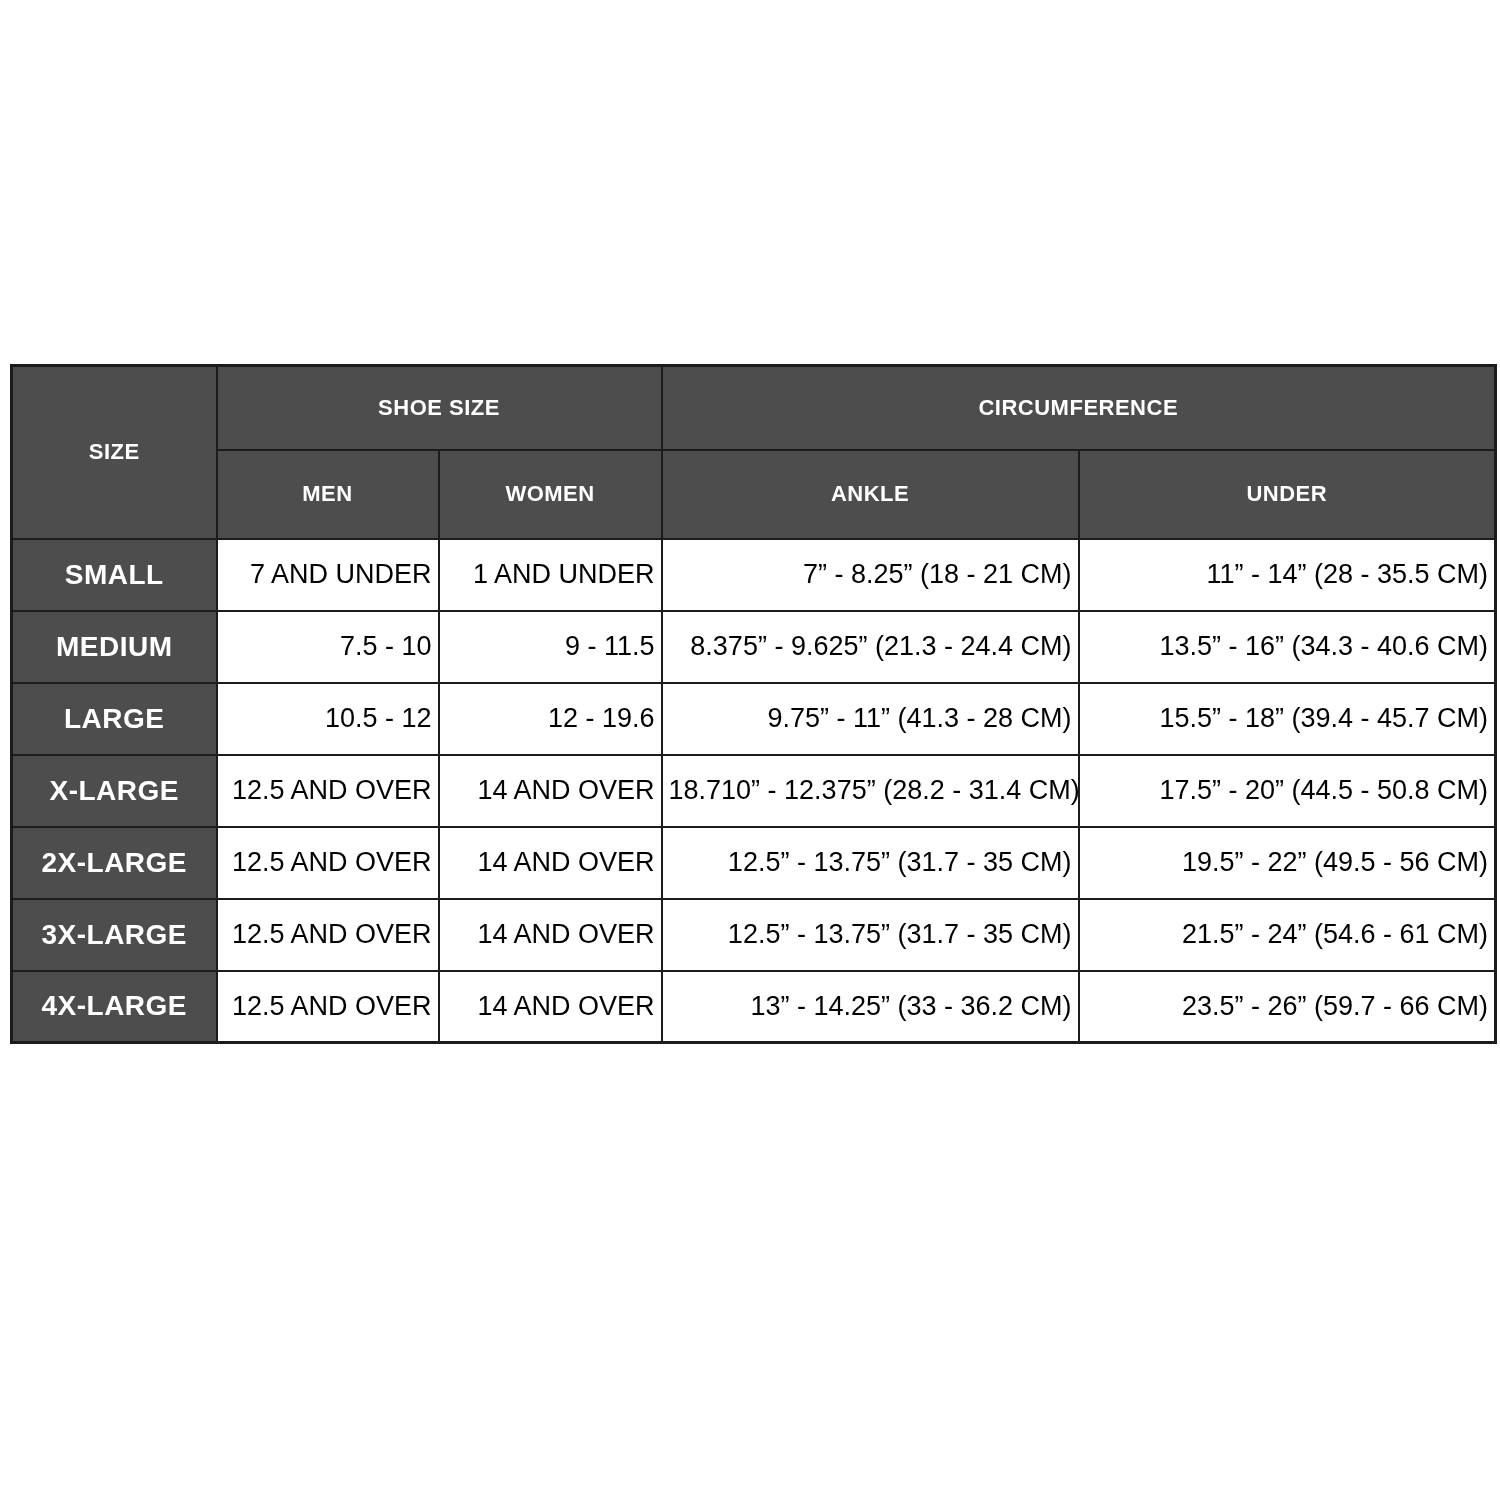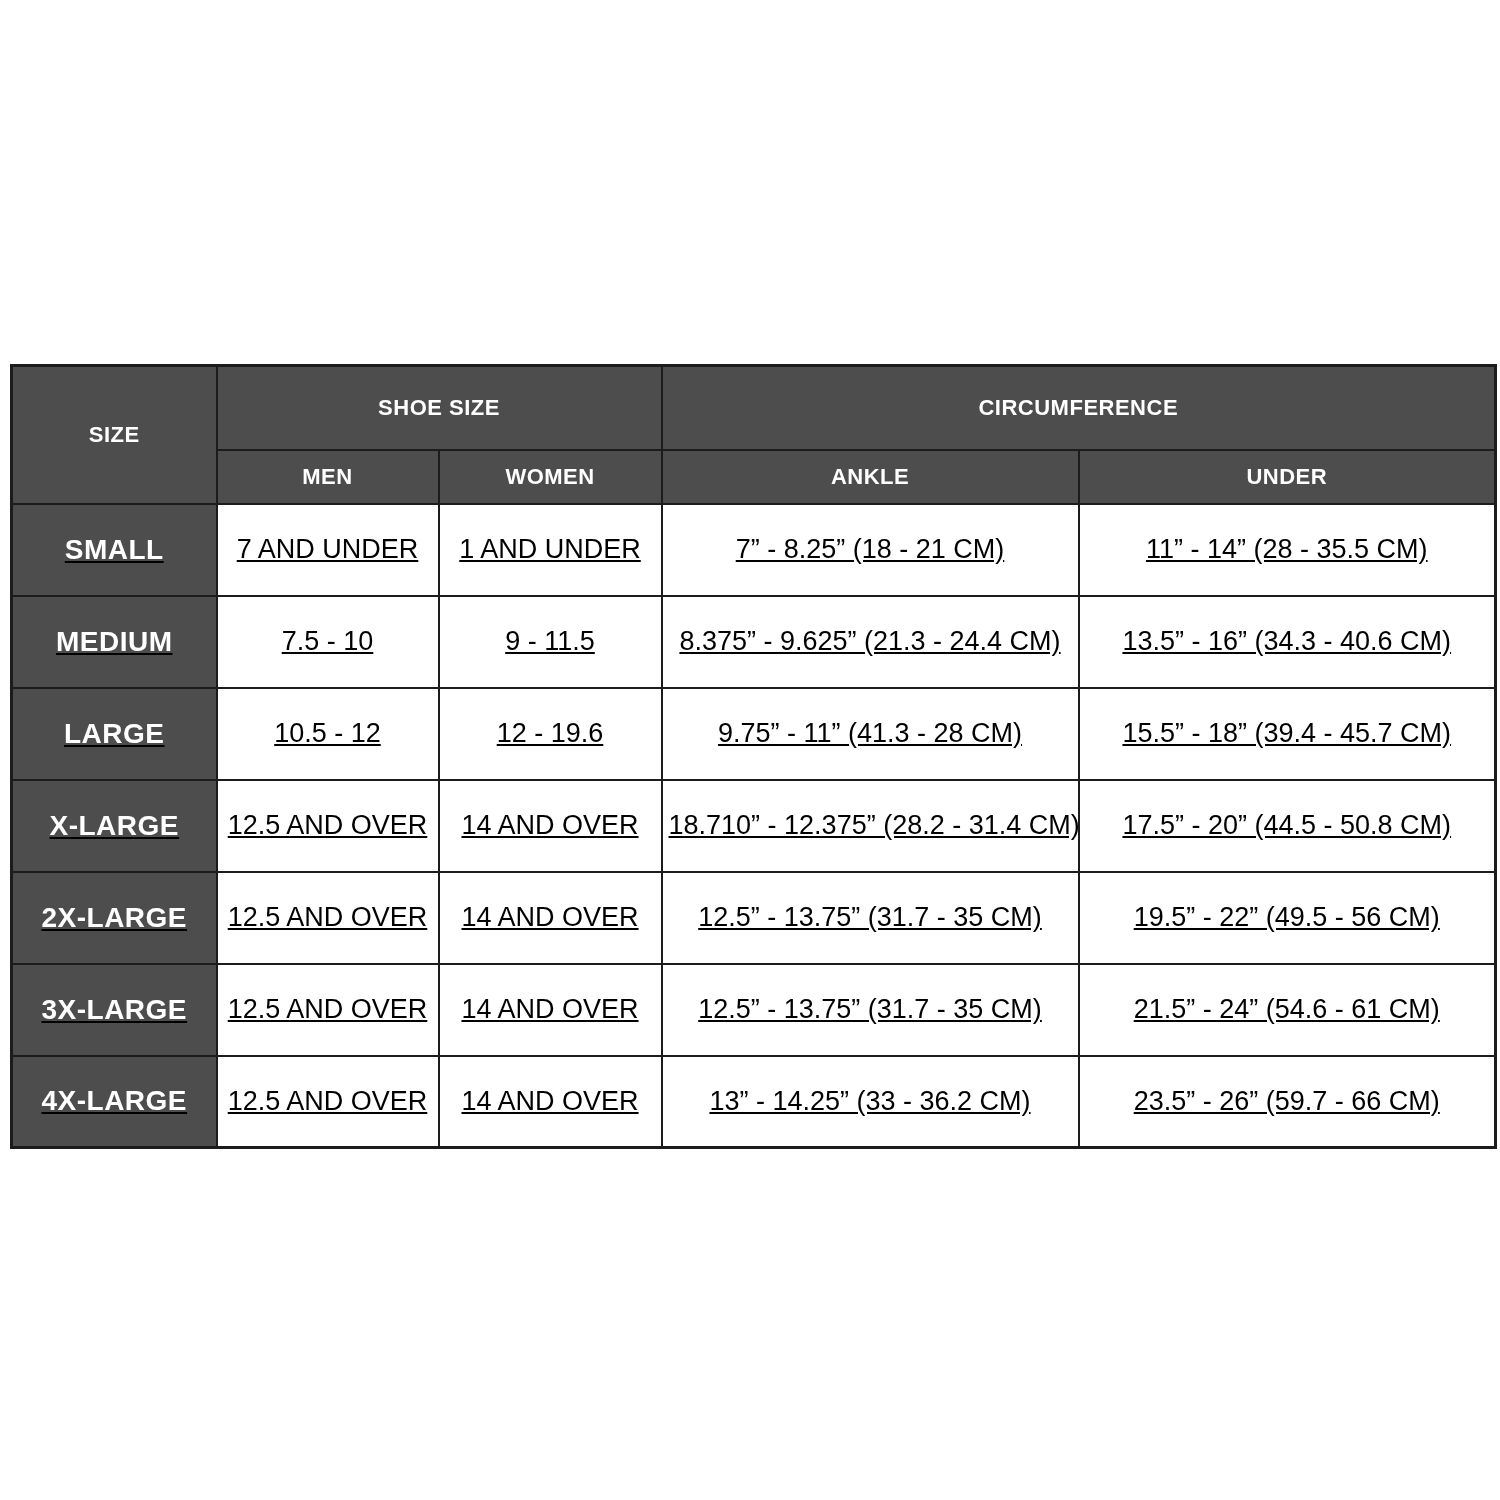--- a/index.html
+++ b/index.html
@@ -42,28 +42,29 @@
   }
   
   table.size-chart th{
     background:var(--header-bg);
     color:var(--header-text);
     font-weight:bold;
     font-size:22px;
     letter-spacing:0.5px;
   }
   tr.header-row-1{height:84px;}
-  tr.header-row-2{height:54px;}
-  tr.data-row{height:92px;text-decoration:underline;}
+  tr.header-row-2{height:89px;}
+  tr.data-row{height:72px;}
   
   table.size-chart td{
     background:var(--cell-bg);
     color:var(--cell-text);
     font-weight:normal;
     font-size:27px;
+    text-align:right;
   }
   
   table.size-chart tbody th.row-label{
     font-size:28px;
   }
 </style>
 </head>
 <body>
 
 <div class="canvas">

